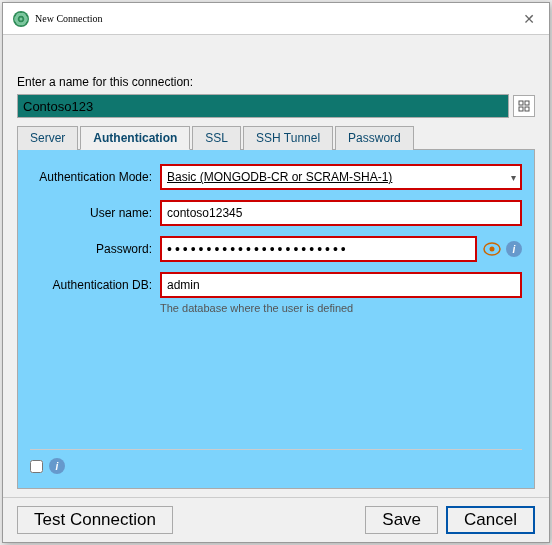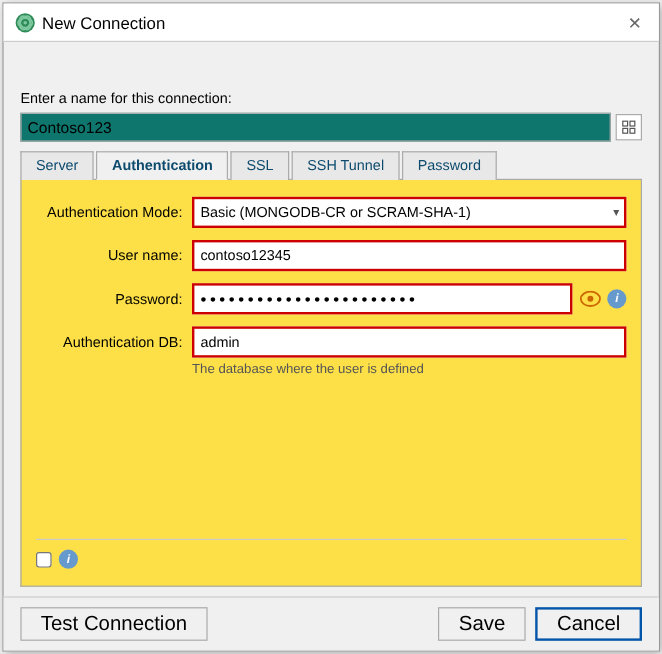--- a/index.html
+++ b/index.html
@@ -43,23 +43,24 @@
       background: #2e8b57;
       border-radius: 50%;
       display: flex;
       align-items: center;
       justify-content: center;
       font-size: 9px;
       color: white;
       font-weight: bold;
     }
     .title-text {
-      font-size: 14px;
+      font-size: 10px;
       font-weight: normal;
       color: #000;
+      font-family: Liberation Serif, serif;
     }
     .close-btn {
       width: 20px;
       height: 20px;
       display: flex;
       align-items: center;
       justify-content: center;
       cursor: pointer;
       font-size: 14px;
       color: #666;
@@ -125,21 +126,21 @@
     .tab.active {
       background: #f0f0f0;
       border-bottom: 1px solid #f0f0f0;
       font-weight: bold;
       z-index: 1;
     }
     
     .tab-content {
       border: 1px solid #aaa;
       border-top: none;
-      background: #fde047;
+      background: #7dd3fc;
       padding: 14px 12px 10px;
       flex: 1;
       display: flex;
       flex-direction: column;
     }
     .form-row {
       display: flex;
       align-items: center;
       margin-bottom: 10px;
     }
@@ -161,20 +162,21 @@
       flex: 1;
       height: 26px;
       border: 2px solid #cc0000;
       padding: 2px 5px;
       font-size: 12px;
       background: white;
       outline: none;
       appearance: none;
       -webkit-appearance: none;
       cursor: pointer;
+      text-decoration: underline;
     }
     .select-arrow {
       position: absolute;
       right: 6px;
       top: 50%;
       transform: translateY(-50%);
       pointer-events: none;
       font-size: 10px;
       color: #555;
     }

